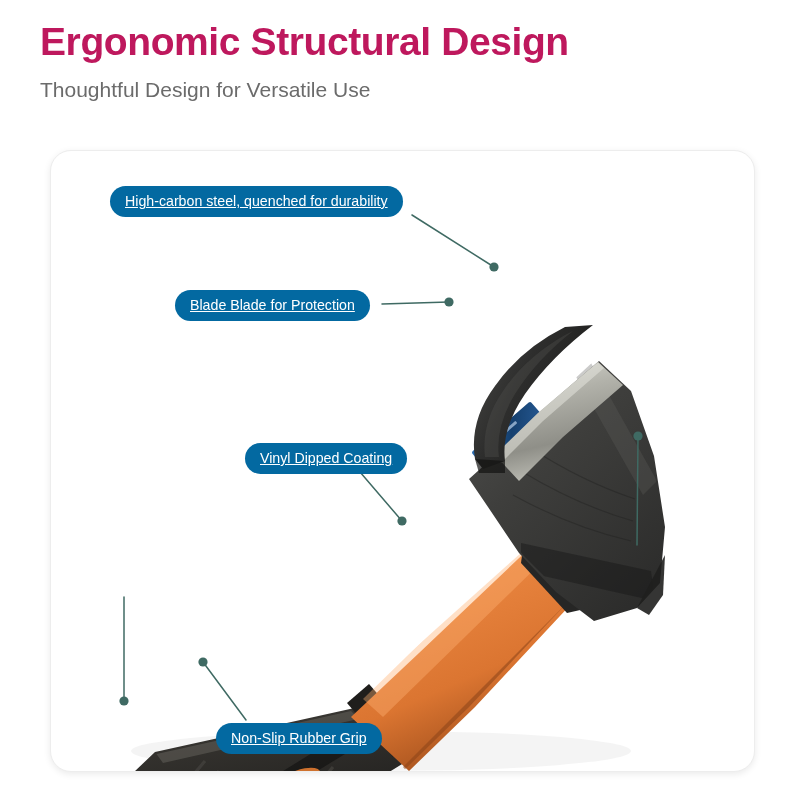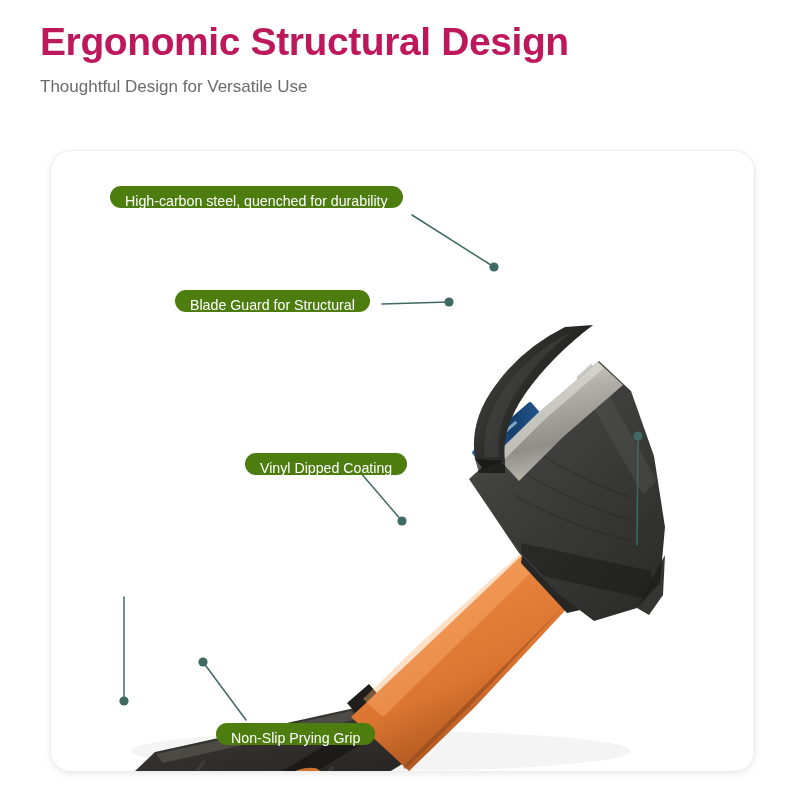--- a/index.html
+++ b/index.html
@@ -26,21 +26,21 @@
   #page-title {
     font-size: 39px;
     font-weight: bold;
     color: #be185d;
     letter-spacing: -0.4px;
     line-height: 1.05;
     margin: 0;
     white-space: nowrap;
   }
   .subtitle-line {
-    font-size: 17px;
+    font-size: 21px;
     color: #6b6b6b;
     line-height: 1.52;
     margin: 0;
     white-space: nowrap;
   }
   #subtitle-block {
     margin-top: 11px;
   }
 
   
@@ -79,29 +79,30 @@
   }
   #leader-lines {
     position: absolute;
     left: 0;
     top: 0;
     width: 800px;
     height: 800px;
   }
   .callout-pill {
     position: absolute;
-    background: #4d7c0f;
+    background: #0369a1;
     color: #ffffff;
     font-size: 14.2px;
     line-height: 1;
-    padding: 8px 15px 0 15px;
+    padding: 8px 15px 9px 15px;
     border-radius: 40px;
     white-space: nowrap;
     pointer-events: auto;
     box-sizing: border-box;
+    text-decoration: underline;
   }
 </style>
 </head>
 <body>
 
 <div id="header">
   <h1 id="page-title">Ergonomic Structural Design</h1>
   <div id="subtitle-block">
     <p class="subtitle-line">Thoughtful Design for Versatile Use</p>
   </div>
@@ -293,20 +294,20 @@
       <circle cx="449" cy="302" r="4.6"></circle>
       <circle cx="402" cy="521" r="4.6"></circle>
       <circle cx="638" cy="436" r="4.6"></circle>
       <circle cx="124" cy="701" r="4.6"></circle>
       <circle cx="203" cy="662" r="4.6"></circle>
     </g>
   </svg>
 
   <div class="callout-pill" style="left:110px; top:186px;">High-carbon steel, quenched for durability</div>
 
-  <div class="callout-pill" style="left:175px; top:290px;">Blade Guard for Structural</div>
-
-  <div class="callout-pill" style="left:245px; top:453px;">Vinyl Dipped Coating</div>
-
-
-
-  <div class="callout-pill" style="left:216px; top:723px;">Non-Slip Prying Grip</div>
+  <div class="callout-pill" style="left:175px; top:290px;">Blade Blade for Protection</div>
+
+  <div class="callout-pill" style="left:245px; top:443px;">Vinyl Dipped Coating</div>
+
+
+
+  <div class="callout-pill" style="left:216px; top:723px;">Non-Slip Rubber Grip</div>
 </div>
 
 </body></html>

